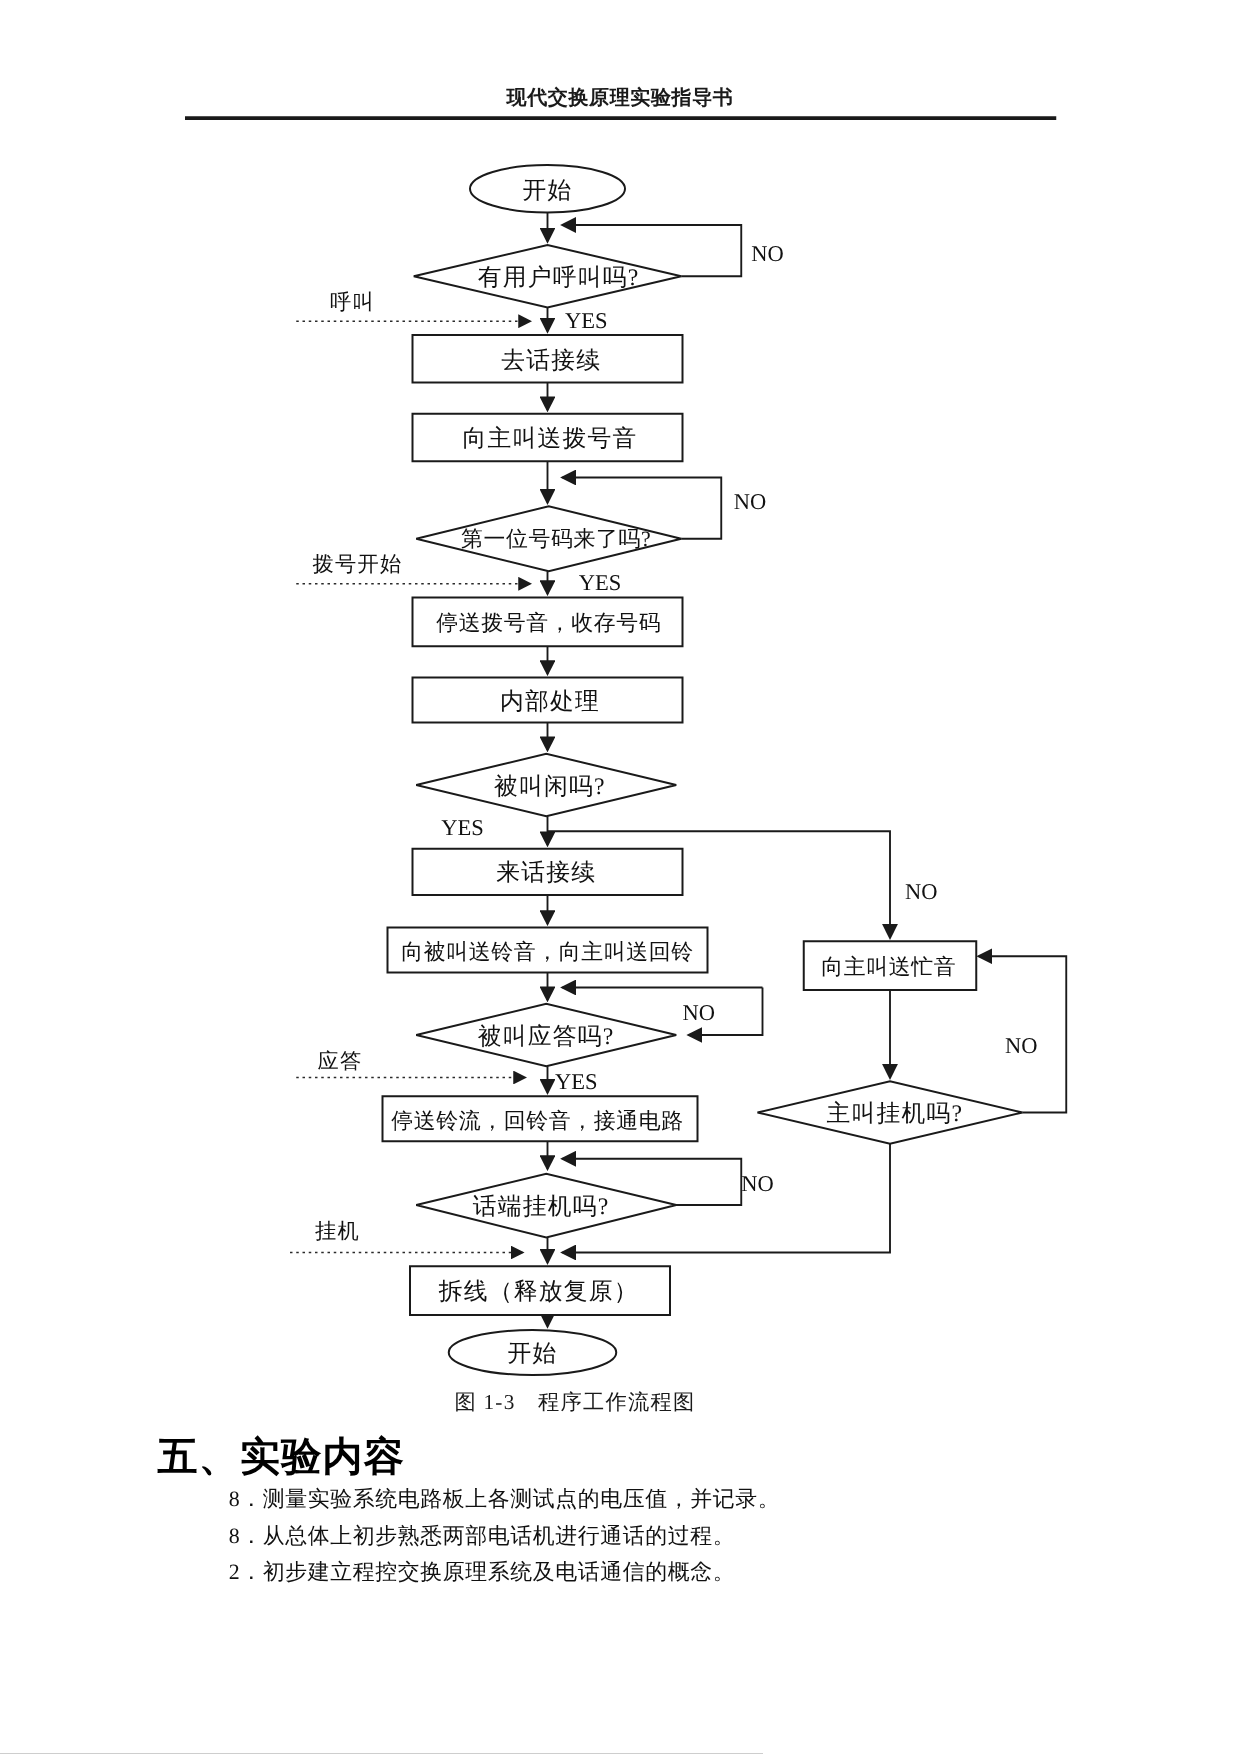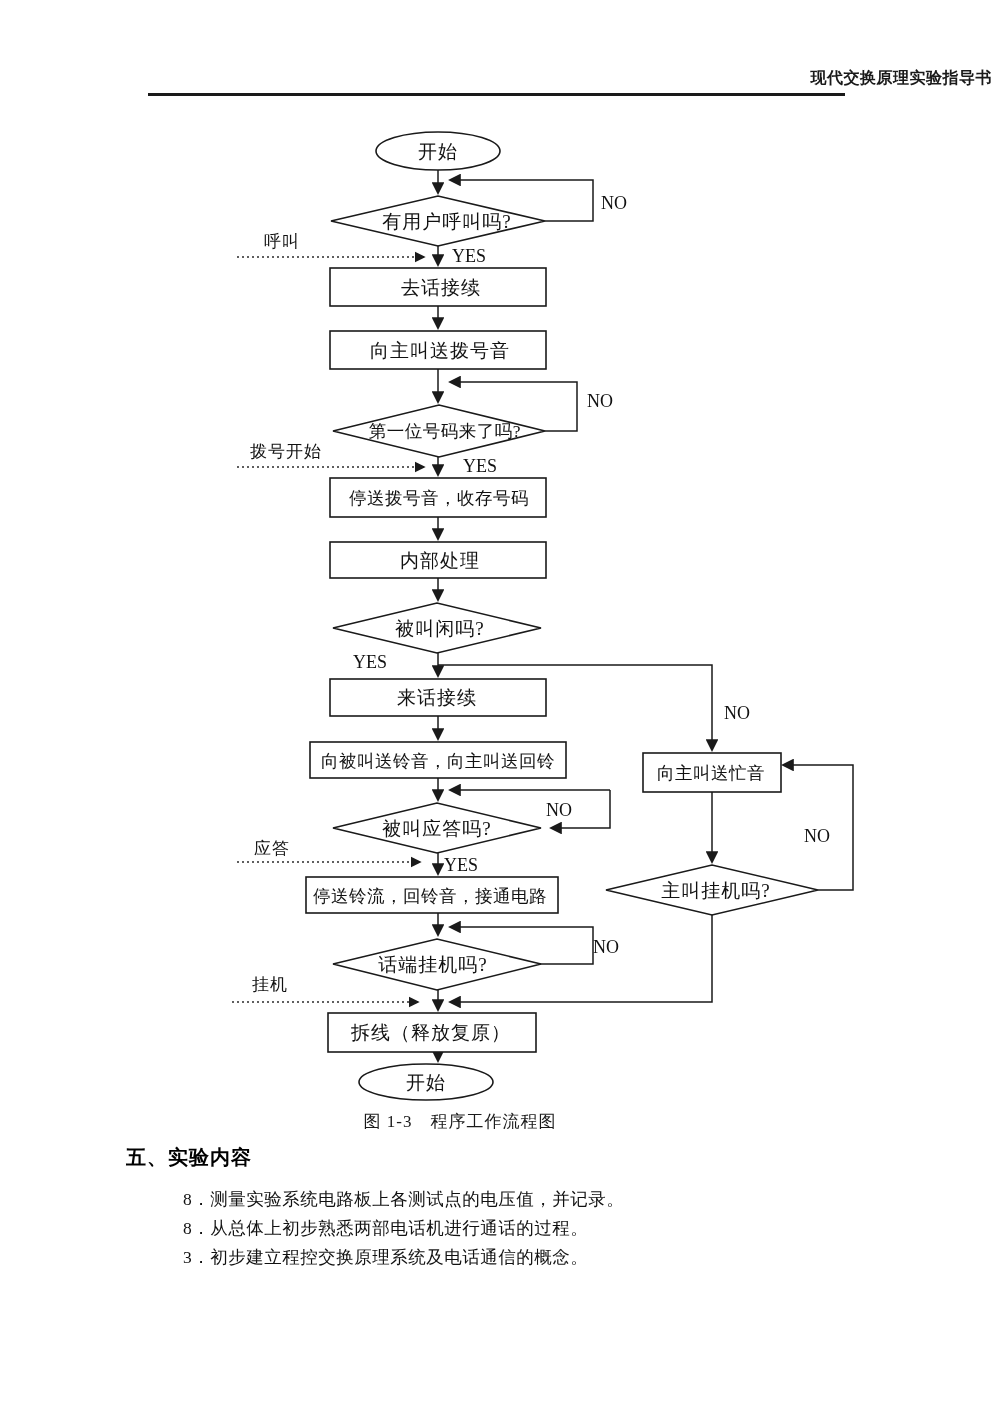--- a/index.html
+++ b/index.html
@@ -7,21 +7,21 @@
     position:relative;
     width:992px;height:1403px;
     margin:0 auto;
     background:#ffffff;
     font-family:"Liberation Serif","DejaVu Serif",serif;
     color:#111;
     overflow:hidden;
   }
   .hdr-title{
     position:absolute;left:0;top:68px;width:992px;
-    text-align:right;font-size:16px;font-weight:bold;color:#1a1a1a;
+    text-align:center;font-size:16px;font-weight:bold;color:#1a1a1a;
     letter-spacing:0.5px;
   }
   .hdr-rule{
     position:absolute;left:148px;top:93px;width:697px;height:3px;
     background:#1a1a1a;
   }
   svg.flow{position:absolute;left:0;top:0;}
   svg .shape{fill:#ffffff;stroke:#1a1a1a;stroke-width:1.6;}
   svg .ln{fill:none;stroke:#1a1a1a;stroke-width:1.5;}
   svg .dln{fill:none;stroke:#2a2a2a;stroke-width:1.3;stroke-dasharray:2,3;}
@@ -30,21 +30,21 @@
   svg .ts{font-size:17.5px;letter-spacing:0.5px;text-anchor:middle;}
   svg .yn{font-size:18px;text-anchor:start;}
   svg .side{font-size:17px;text-anchor:start;letter-spacing:1px;}
   .caption{
     position:absolute;left:0;top:1110px;width:920px;text-align:center;
     font-size:17px;color:#1a1a1a;letter-spacing:1px;
   }
   .sec-heading{
     position:absolute;left:126px;top:1144px;
     font-family:Liberation Mono, monospace;
-    font-size:20px;font-weight:bold;color:#000;letter-spacing:1px;
+    font-size:32px;font-weight:bold;color:#000;letter-spacing:1px;
   }
   .sec-list{
     position:absolute;left:183px;top:1185px;width:560px;
     font-size:17.5px;line-height:29px;color:#111;letter-spacing:0.5px;
   }
 </style>
 </head>
 <body>
 
 <div class="page">
@@ -157,16 +157,16 @@
     <text class="side" x="252" y="990">挂机</text>
   </svg>
 
   <div class="caption">图 1-3　程序工作流程图</div>
 
   <div class="sec-heading">五、实验内容</div>
 
   <div class="sec-list">
     <div>8．测量实验系统电路板上各测试点的电压值，并记录。</div>
     <div>8．从总体上初步熟悉两部电话机进行通话的过程。</div>
-    <div>3．初步建立程控交换原理系统及电话通信的概念。</div>
+    <div>2．初步建立程控交换原理系统及电话通信的概念。</div>
   </div>
 
 </div>
 
 </body></html>

